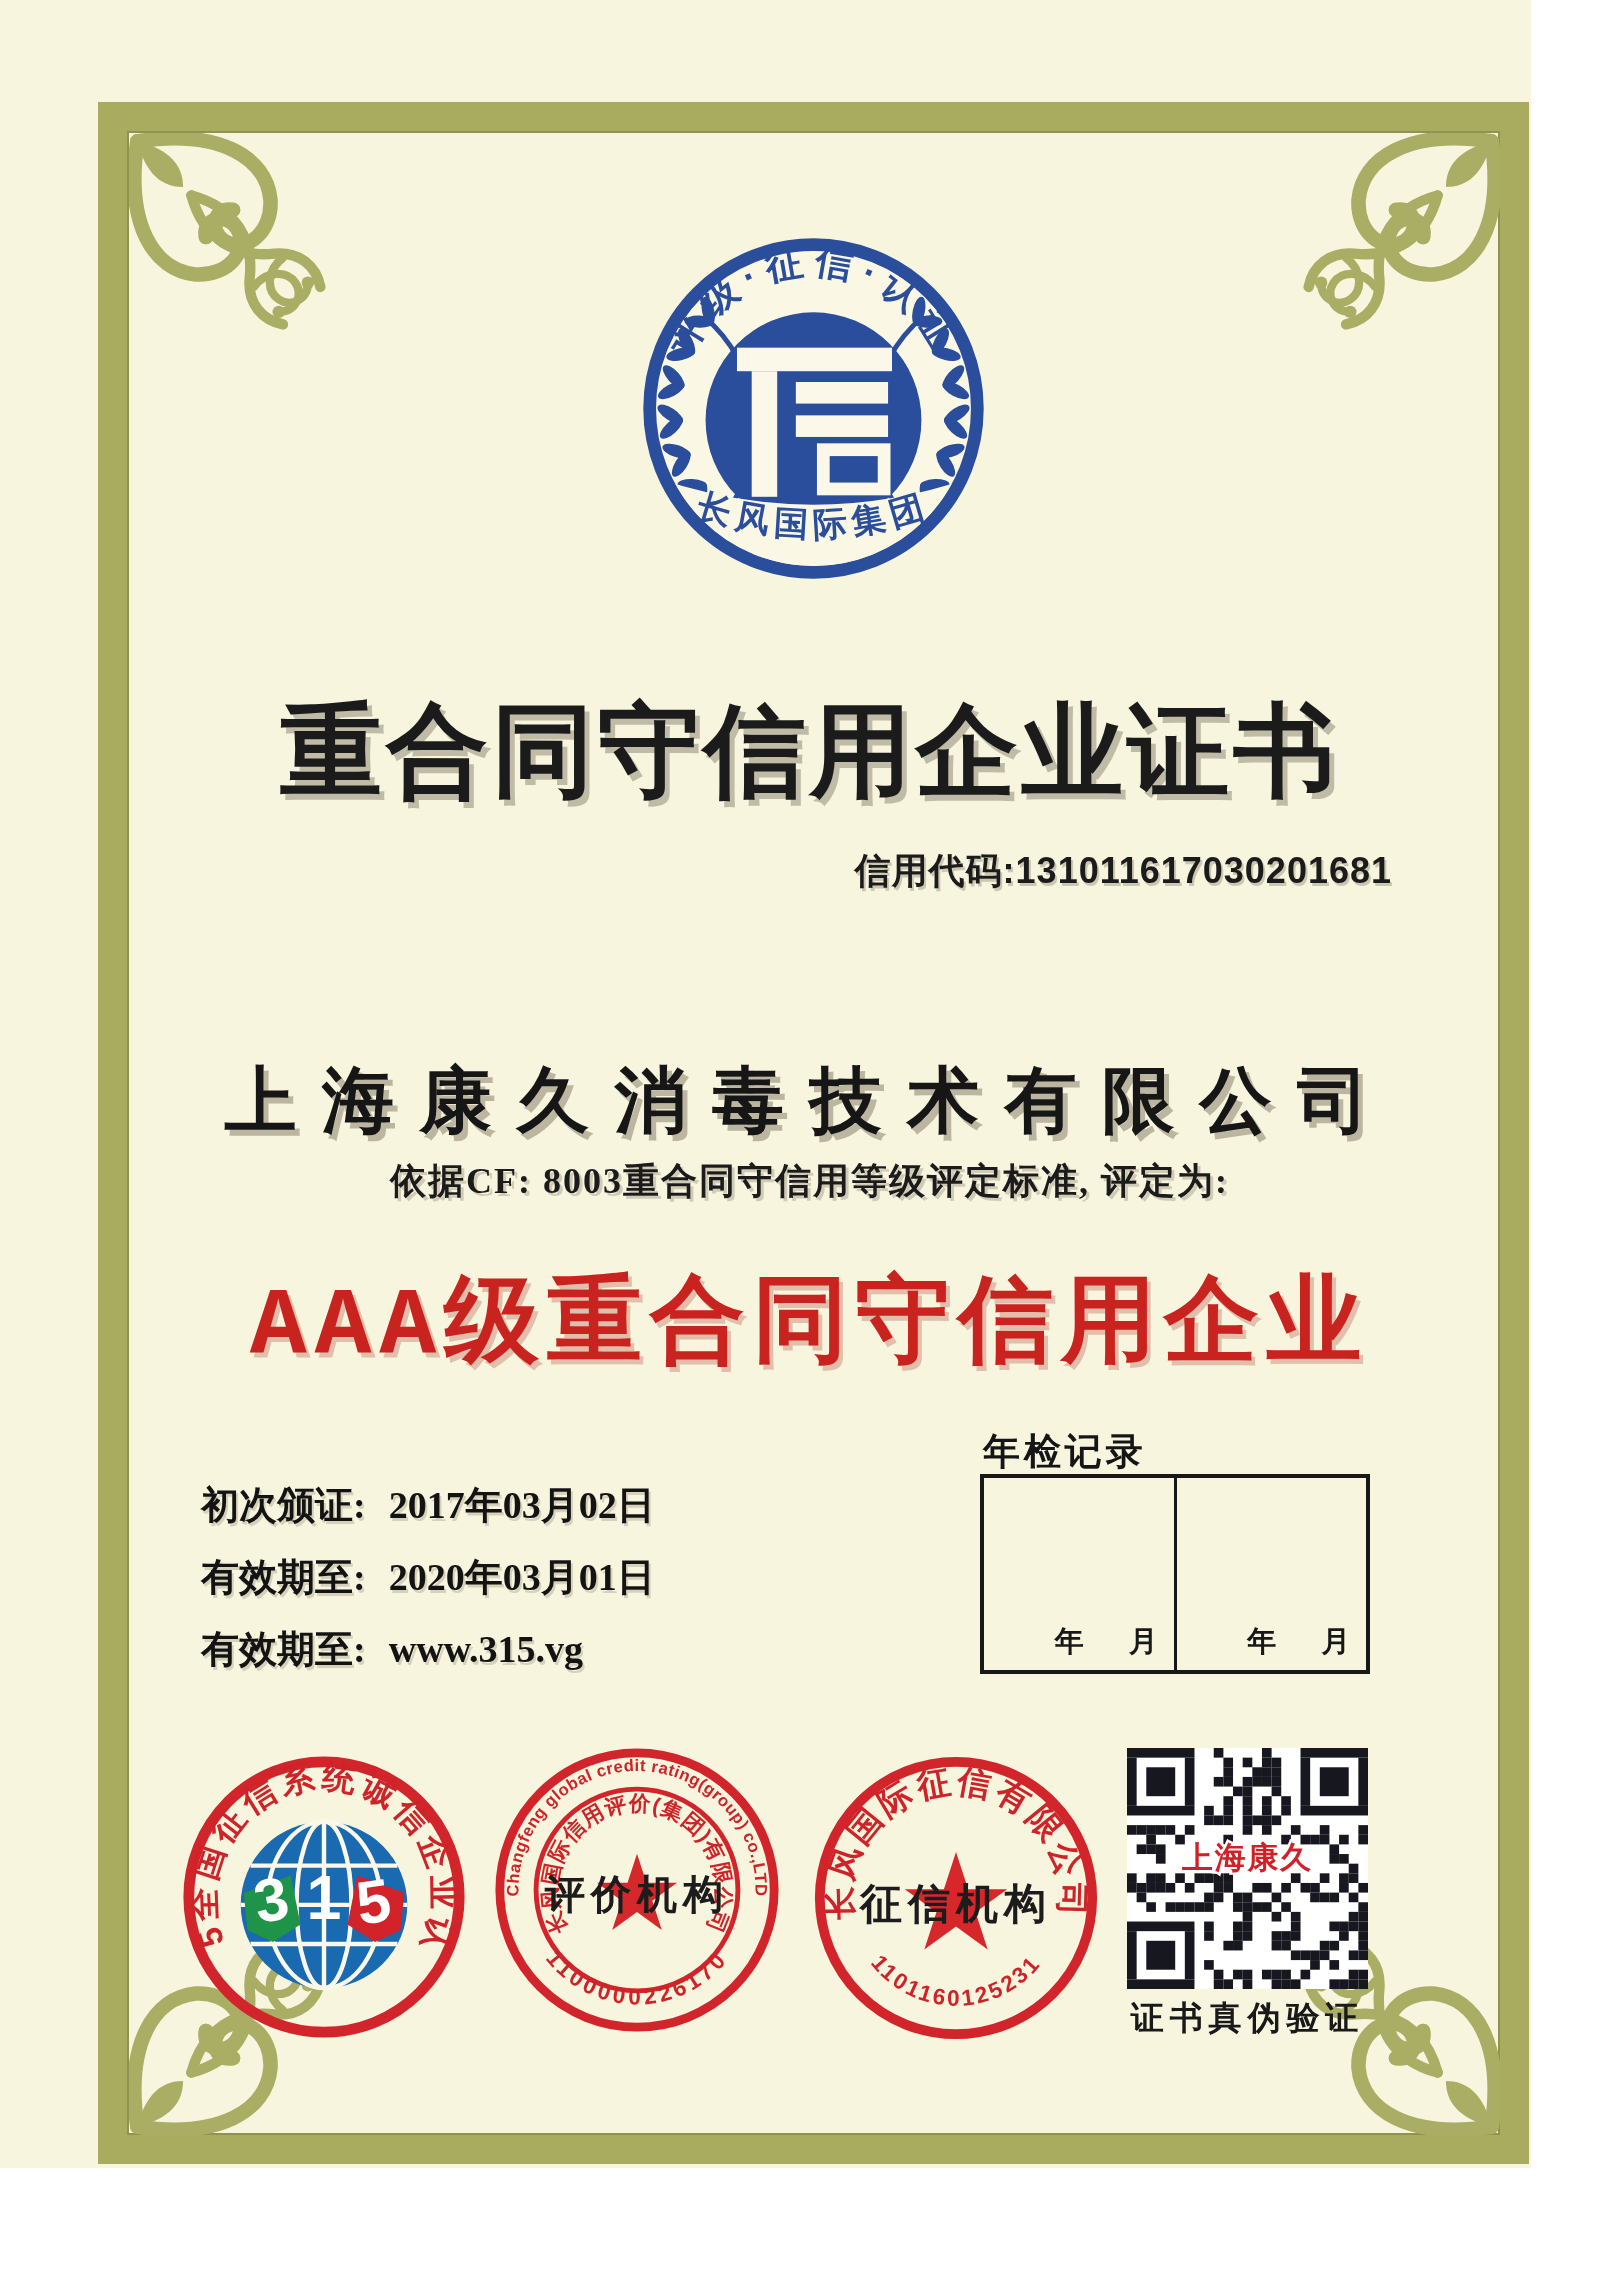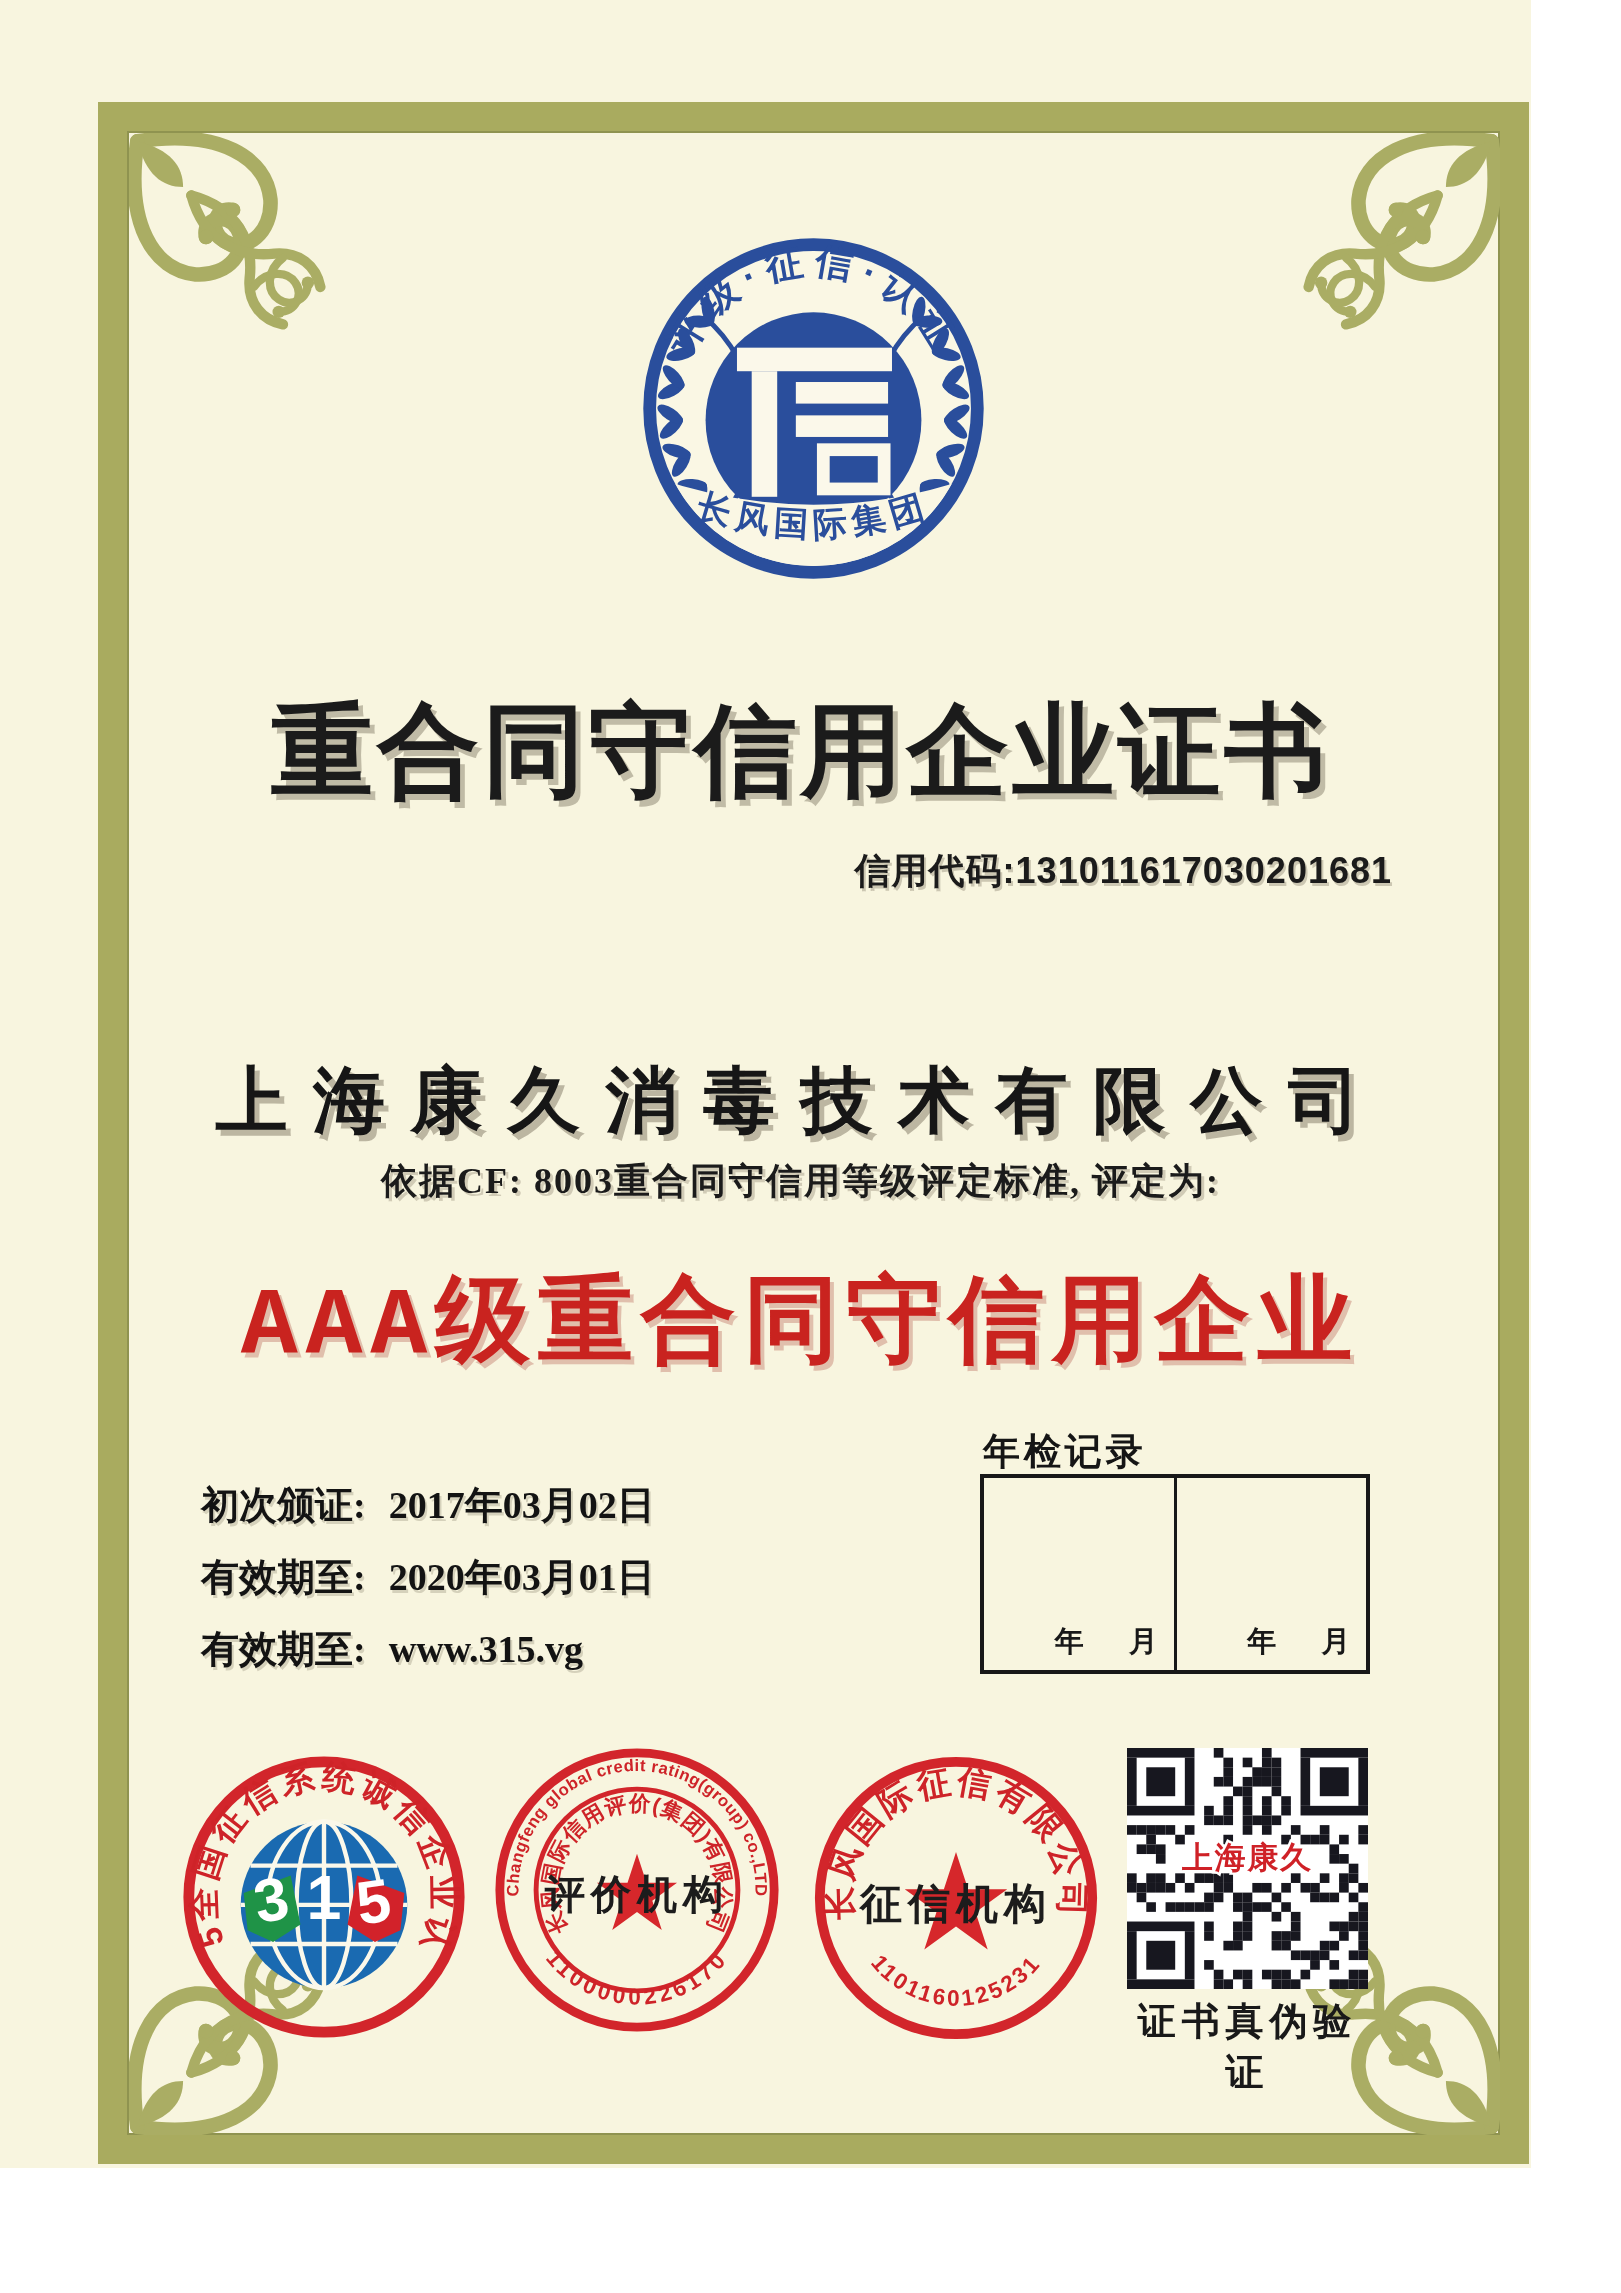--- a/index.html
+++ b/index.html
@@ -7,21 +7,21 @@
         font-family:"Liberation Sans",sans-serif;}
   .paper{position:absolute;left:0;top:0;width:1531px;height:2168px;background:#f8f5df;}
   .frame{position:absolute;left:98px;top:102px;width:1431px;height:2062px;
          border:29px solid #a9ab5f;box-sizing:border-box;}
   .frame::after{content:'';position:absolute;inset:0;border:2.9px solid #8f9350;}
   .corner{position:absolute;width:208px;height:208px;}
   .corner.tl{left:129px;top:133px;}
   .corner.tr{left:1292px;top:133px;transform:scaleX(-1);}
   .corner.bl{left:129px;top:1927px;transform:scaleY(-1);}
   .corner.br{left:1292px;top:1927px;transform:scale(-1,-1);}
-  .centered{position:absolute;left:90px;width:1421px;text-align:center;}
+  .centered{position:absolute;left:99px;width:1421px;text-align:center;}
   .title{top:684px;font-size:102px;font-weight:900;color:#1b1b1b;letter-spacing:3.9px;
          text-shadow:4.9px 5.9px 0 rgba(90,80,60,.35);}
   .credit-code{position:absolute;top:847px;left:686px;width:706px;text-align:right;
          font-size:36px;font-weight:bold;color:#1b1b1b;letter-spacing:1px;
          text-shadow:2px 2.9px 0 rgba(90,80,60,.28);}
   .company{top:1013px;font-size:72px;font-weight:900;color:#161616;letter-spacing:25.5px;
          text-shadow:4.9px 5.9px 0 rgba(90,80,60,.38);margin-top:40px;}
   .basis{top:1157px;font-size:36px;font-weight:bold;color:#1b1b1b;letter-spacing:2px;
          font-family:"Liberation Serif",serif;text-shadow:2.9px 2.9px 0 rgba(90,80,60,.25);}
   .rating{top:1257px;font-size:95px;font-weight:900;letter-spacing:7.8px;
@@ -32,21 +32,21 @@
          border:4.9px solid #181818;box-sizing:border-box;display:flex;}
   .annual-cell{flex:1;display:flex;align-items:flex-end;justify-content:flex-end;
          gap:45px;padding:0 15.7px 7.8px 0;font-size:29px;font-weight:bold;color:#181818;}
   .annual-cell + .annual-cell{border-left:3.9px solid #181818;}
   .details{position:absolute;left:201px;top:1476px;font-family:"Liberation Serif",serif;
          font-size:38px;font-weight:bold;color:#131313;text-shadow:2px 2.9px 0 rgba(90,80,60,.22);}
   .details .row{height:72px;line-height:59px;}
   .details .lbl{margin-right:13.7px;}
   .seal{position:absolute;}
   .qr-caption{position:absolute;left:1123px;top:1996px;width:249px;text-align:center;
-         font-size:38px;font-weight:bold;color:#191919;letter-spacing:5.9px;}
+         font-size:33px;font-weight:bold;color:#191919;letter-spacing:5.9px;}
 </style>
 </head>
 <body>
 
 <div class="page">
 
   <div class="paper"></div>
   <div class="frame"></div>
 
   <svg width="0" height="0" style="position:absolute">

